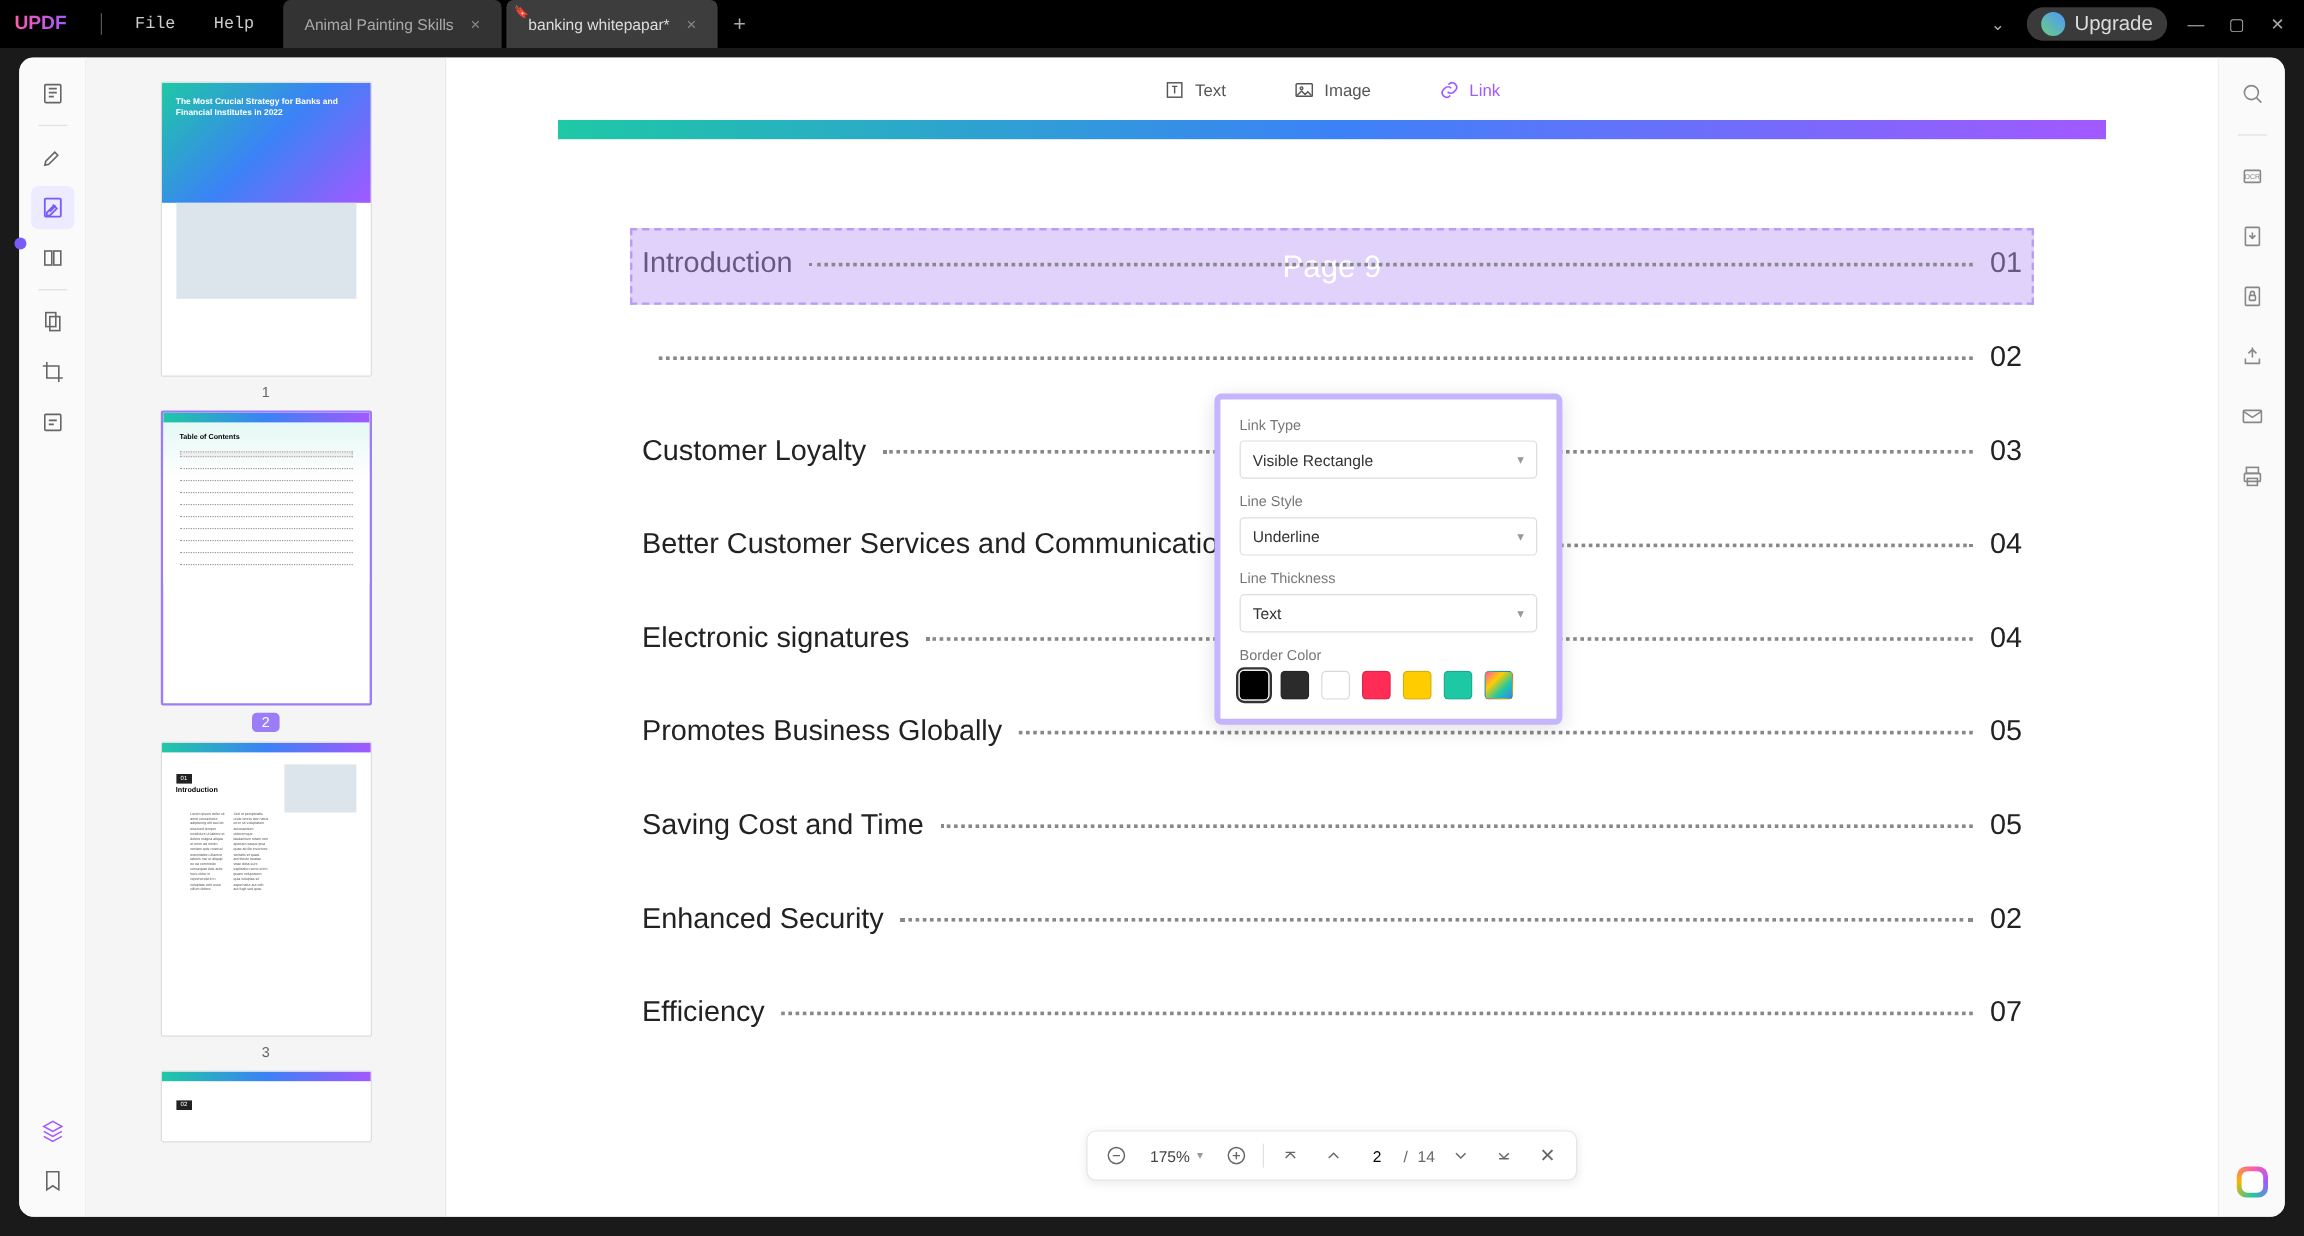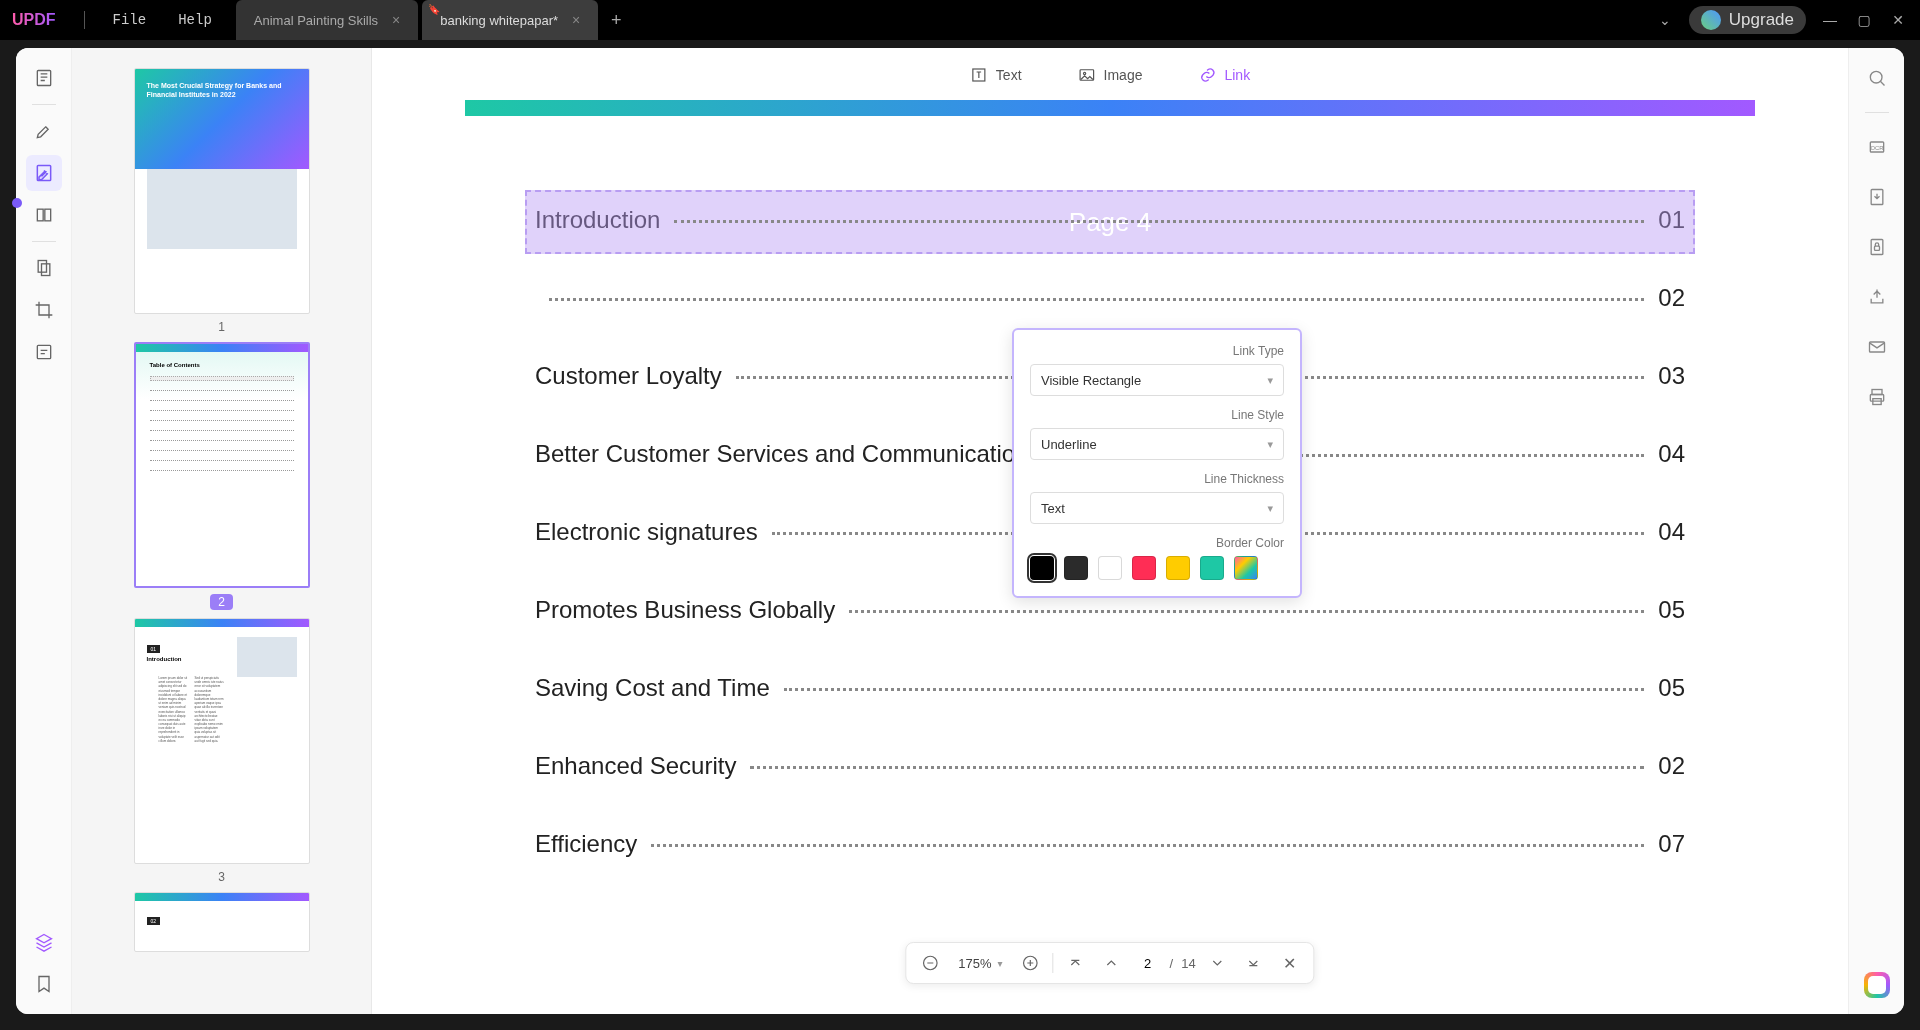--- a/index.html
+++ b/index.html
@@ -73,21 +73,21 @@
 .toc { padding: 0 70px; }
 .toc-row { display: flex; align-items: baseline; margin-bottom: 50px; font-size: 24px; color: #222; }
 .toc-title { white-space: nowrap; }
 .toc-dots { flex: 1; border-bottom: 3px dotted #888; margin: 0 14px; position: relative; top: -5px; }
 .toc-num { font-weight: 400; }
 
 .link-selection { position: absolute; border: 2px dashed #b89df2; background: rgba(186, 156, 245, 0.45); pointer-events: none; }
 .link-label { position: absolute; left: 50%; top: 50%; transform: translate(-50%, -50%); color: #fff; font-size: 26px; font-weight: 400; }
 
 
-.popup { position: absolute; background: #fff; border: 2px solid #c4b5fd; border-radius: 6px; box-shadow: 0 4px 16px rgba(0,0,0,0.12); padding: 14px 16px 16px; width: 290px; z-index: 50; text-align: right; }
+.popup { position: absolute; background: #fff; border: 5px solid #c4b5fd; border-radius: 6px; box-shadow: 0 4px 16px rgba(0,0,0,0.12); padding: 14px 16px 16px; width: 290px; z-index: 50; }
 .popup-label { font-size: 12px; color: #777; margin-bottom: 6px; }
 .popup-select { width: 100%; height: 32px; border: 1px solid #ddd; border-radius: 4px; padding: 0 10px; font-size: 13px; color: #333; display: flex; align-items: center; justify-content: space-between; margin-bottom: 12px; cursor: pointer; }
 .popup-select::after { content: "▾"; color: #999; font-size: 11px; }
 .color-row { display: flex; gap: 10px; }
 .color-sw { width: 24px; height: 24px; border-radius: 4px; cursor: pointer; border: 1px solid rgba(0,0,0,0.15); }
 .color-sw.sel { outline: 2px solid #333; outline-offset: 1px; }
 
 
 .page-nav { position: absolute; bottom: 30px; left: 50%; transform: translateX(-50%); background: #fff; border: 1px solid #e5e5e5; border-radius: 8px; box-shadow: 0 2px 8px rgba(0,0,0,0.08); display: flex; align-items: center; padding: 6px 10px; gap: 8px; z-index: 40; }
 .nav-btn { width: 28px; height: 28px; display: flex; align-items: center; justify-content: center; color: #666; cursor: pointer; border-radius: 4px; }
@@ -266,21 +266,21 @@
           </svg>
         <span>Link</span>
       </div>
     </div>
 
     <div class="page">
       <div class="page-bar"></div>
       <div class="toc">
         <div class="toc-row" style="position:relative; padding:10px 0 14px; margin-bottom:36px;">
           <div class="link-selection" style="top:-6px; left:-10px; right:-10px; bottom:-6px;">
-            <span class="link-label">Page 4</span>
+            <span class="link-label">Page 9</span>
           </div>
           <span class="toc-title">Introduction</span>
           <span class="toc-dots"></span>
           <span class="toc-num">01</span>
         </div>
         <div class="toc-row">
             <span class="toc-dots"></span>
             <span class="toc-num">02</span>
           </div>
         <div class="toc-row">

